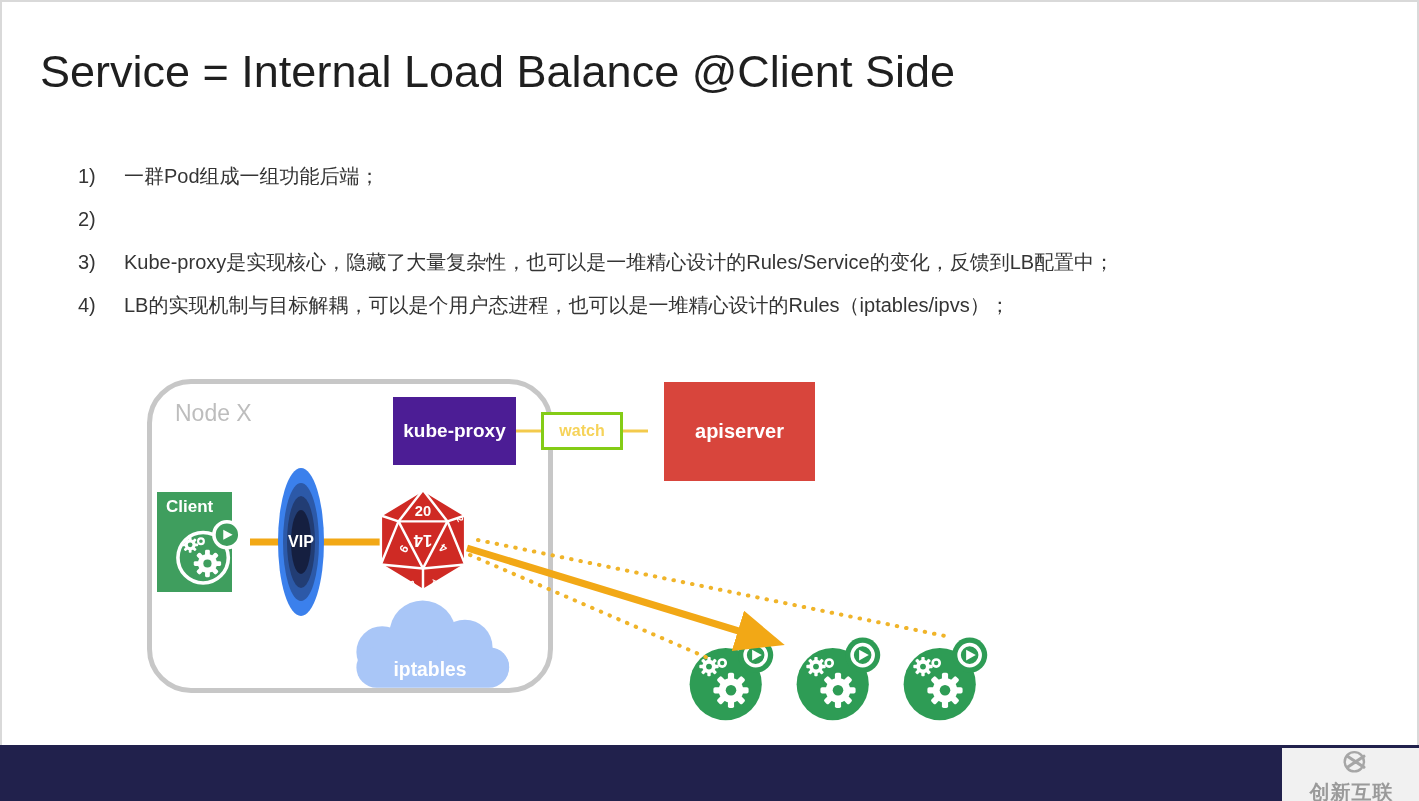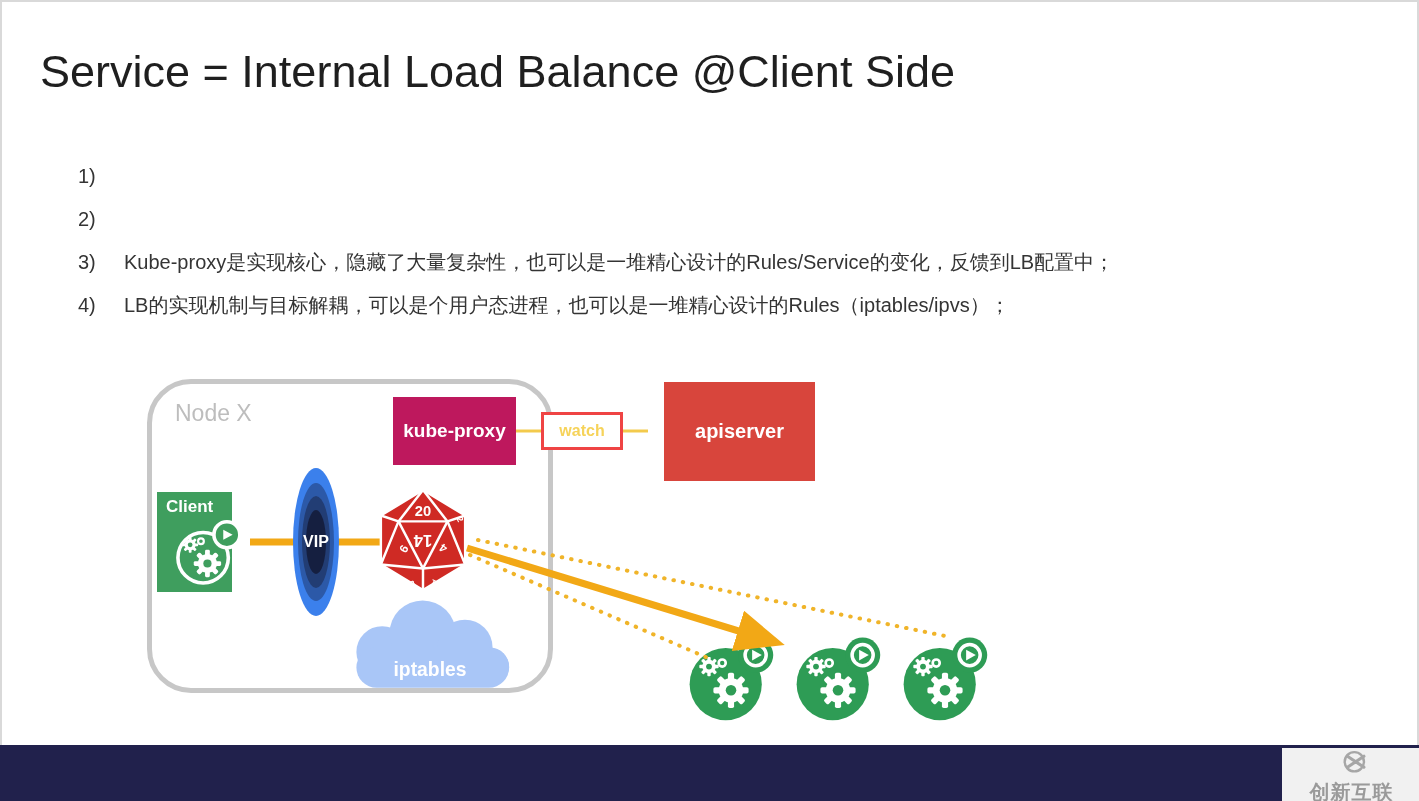--- a/index.html
+++ b/index.html
@@ -16,31 +16,31 @@
   .bullets{left:78px;top:162px;z-index:2;}
   .bullet{display:flex;margin-bottom:15px;font-size:20px;color:#343434;line-height:28px;}
   .bullet .num{width:46px;flex:0 0 46px;}
   .bullet .txt{white-space:nowrap;}
 
   
   .node-box{left:147px;top:379px;width:406px;height:314px;border:5px solid #c7c7c7;
     border-radius:44px;box-sizing:border-box;z-index:1;background:transparent;}
   .node-label{left:175px;top:400px;font-size:23px;font-weight:normal;color:#bdbdbd;z-index:2;}
   .box{display:flex;align-items:center;justify-content:center;box-sizing:border-box;z-index:2;}
-  .kube-proxy{left:393px;top:397px;width:123px;height:68px;background:#be185d;
+  .kube-proxy{left:393px;top:397px;width:123px;height:68px;background:#4c1d95;
     color:#fff;font-weight:bold;font-size:19px;}
-  .watch{left:541px;top:412px;width:82px;height:38px;background:#fff;border:3px solid #ef4444;
+  .watch{left:541px;top:412px;width:82px;height:38px;background:#fff;border:3px solid #84cc16;
     color:#f6d35a;font-weight:bold;font-size:16px;}
   .apiserver{left:664px;top:382px;width:151px;height:99px;background:#d8453c;
     color:#fff;font-weight:bold;font-size:20px;}
   .client{left:157px;top:492px;width:75px;height:100px;background:#3f9e5e;z-index:2;}
   .client-label{left:9px;top:5px;color:#fff;font-weight:bold;font-size:17px;}
   .client-icon{left:13px;top:24px;width:72px;height:72px;}
 
-  .vip{left:293px;top:468px;width:46px;height:148px;z-index:2;}
+  .vip{left:278px;top:468px;width:46px;height:148px;z-index:2;}
   .vip .e{position:absolute;border-radius:50%;left:50%;top:50%;transform:translate(-50%,-50%);}
   .vip .e1{width:46px;height:148px;background:#3b80ec;}
   .vip .e2{width:36px;height:118px;background:#2c59a8;}
   .vip .e3{width:28px;height:92px;background:#223d74;}
   .vip .e4{width:20px;height:64px;background:#151f40;}
   .vip-label{position:absolute;left:50%;top:50%;transform:translate(-50%,-50%);
     color:#fff;font-weight:bold;font-size:16px;}
 
   .dice{left:374px;top:486px;width:98px;height:108px;z-index:2;}
   .cloud{left:338px;top:596px;width:184px;height:98px;z-index:2;}
@@ -62,20 +62,21 @@
 </head>
 <body>
 
 <div class="slide-frame"></div>
 
 <div class="abs page-title">Service = Internal Load Balance @Client Side</div>
 
 <div class="abs bullets">
   <div class="bullet">
     <span class="num">1)</span>
+    <span class="txt">一群Pod组成一组功能后端；</span>
   </div>
   <div class="bullet">
     <span class="num">2)</span>
   </div>
   <div class="bullet">
     <span class="num">3)</span>
     <span class="txt">Kube-proxy是实现核心，隐藏了大量复杂性，也可以是一堆精心设计的Rules/Service的变化，反馈到LB配置中；</span>
   </div>
   <div class="bullet">
     <span class="num">4)</span>

